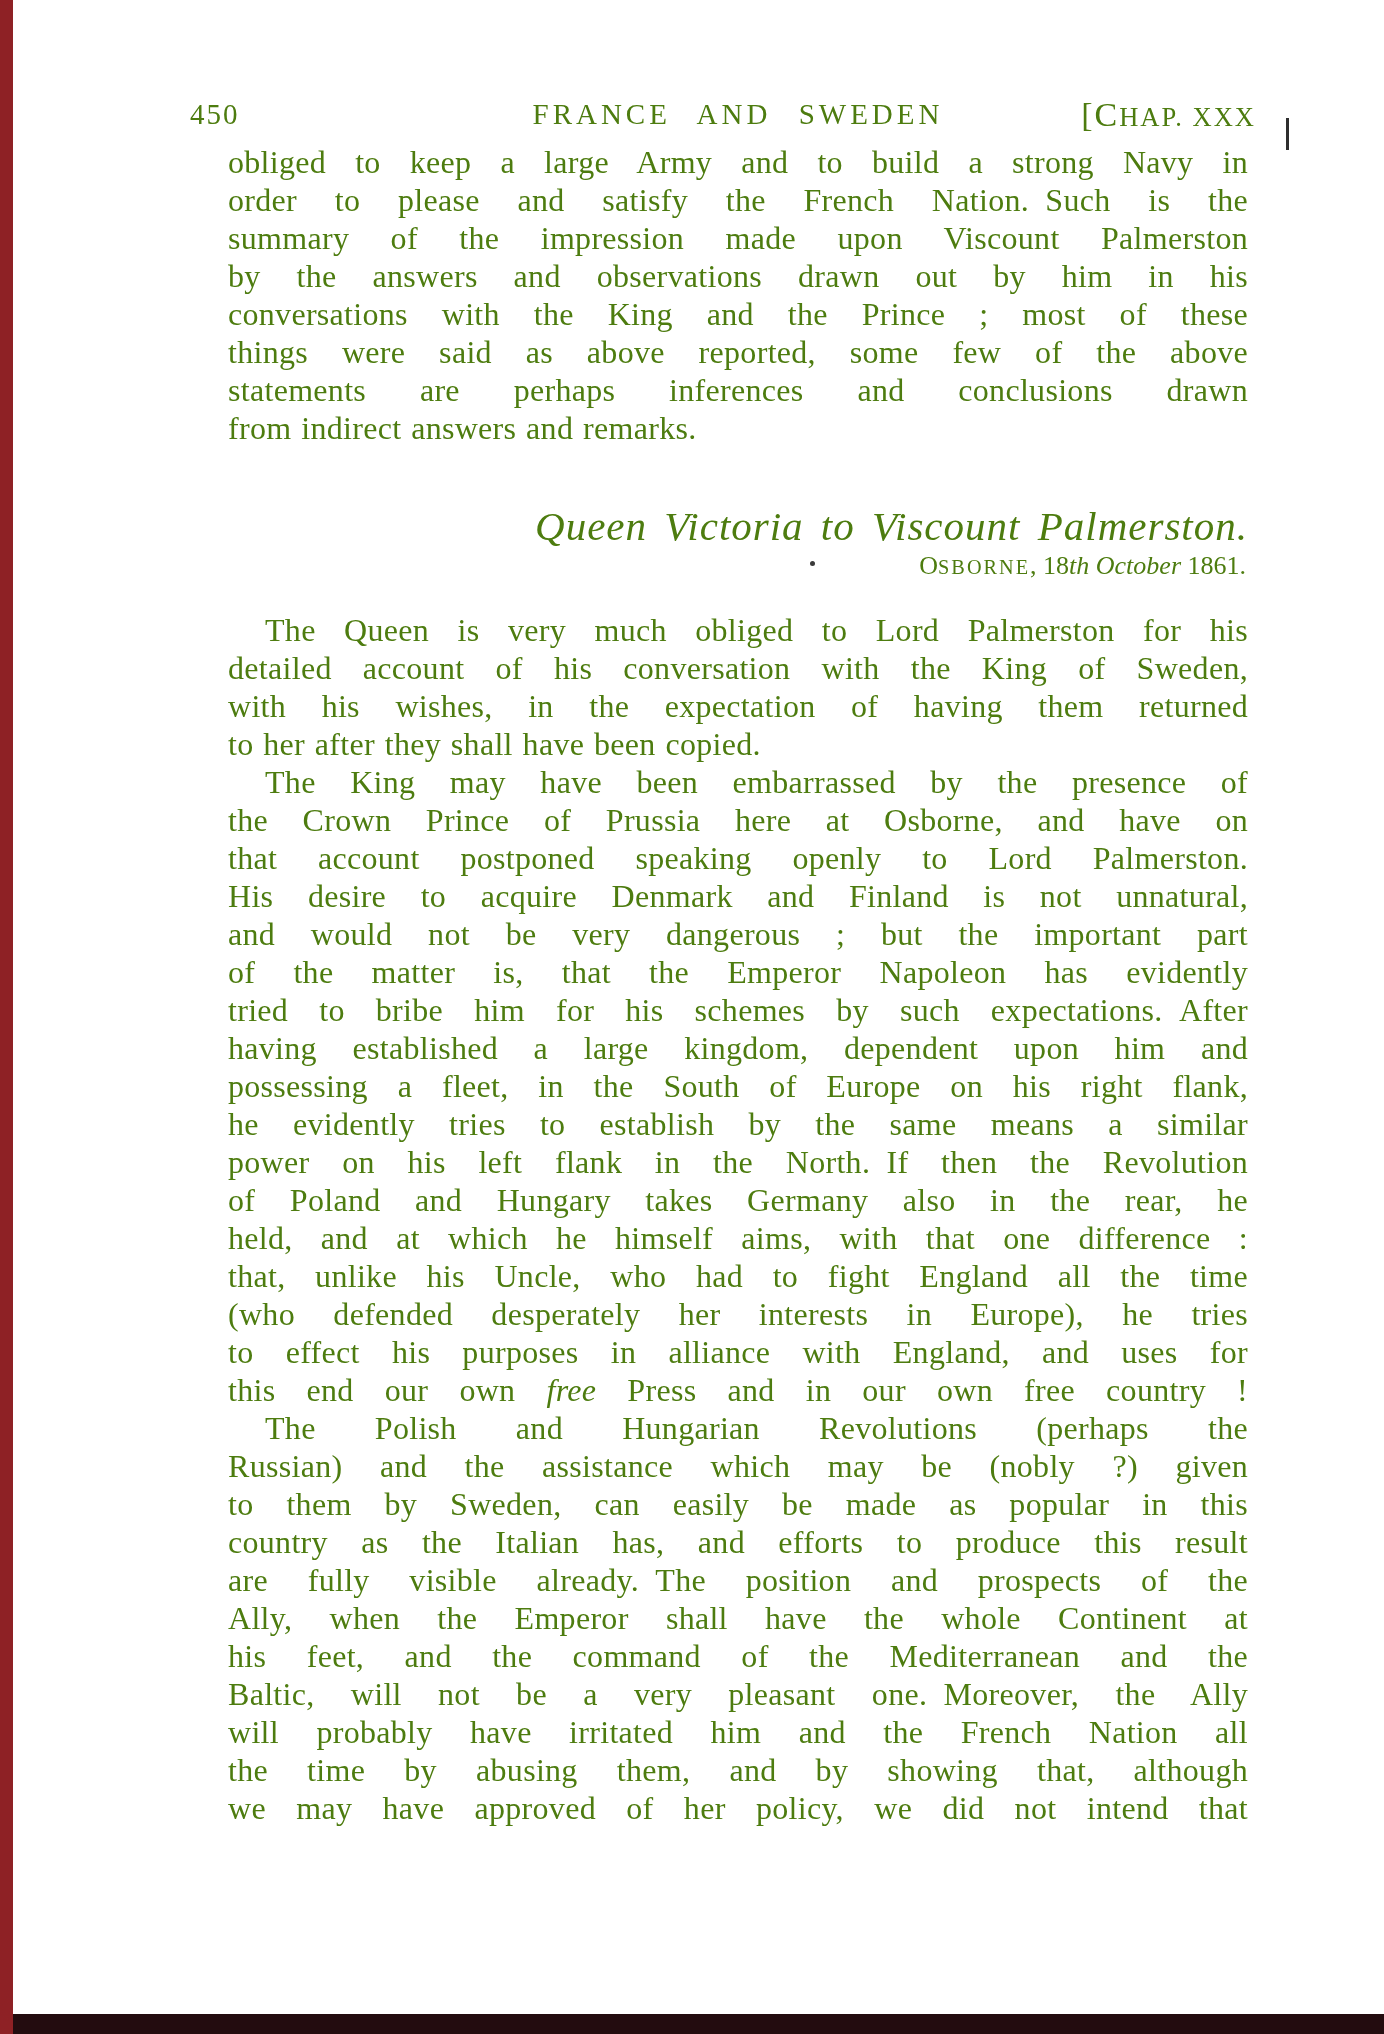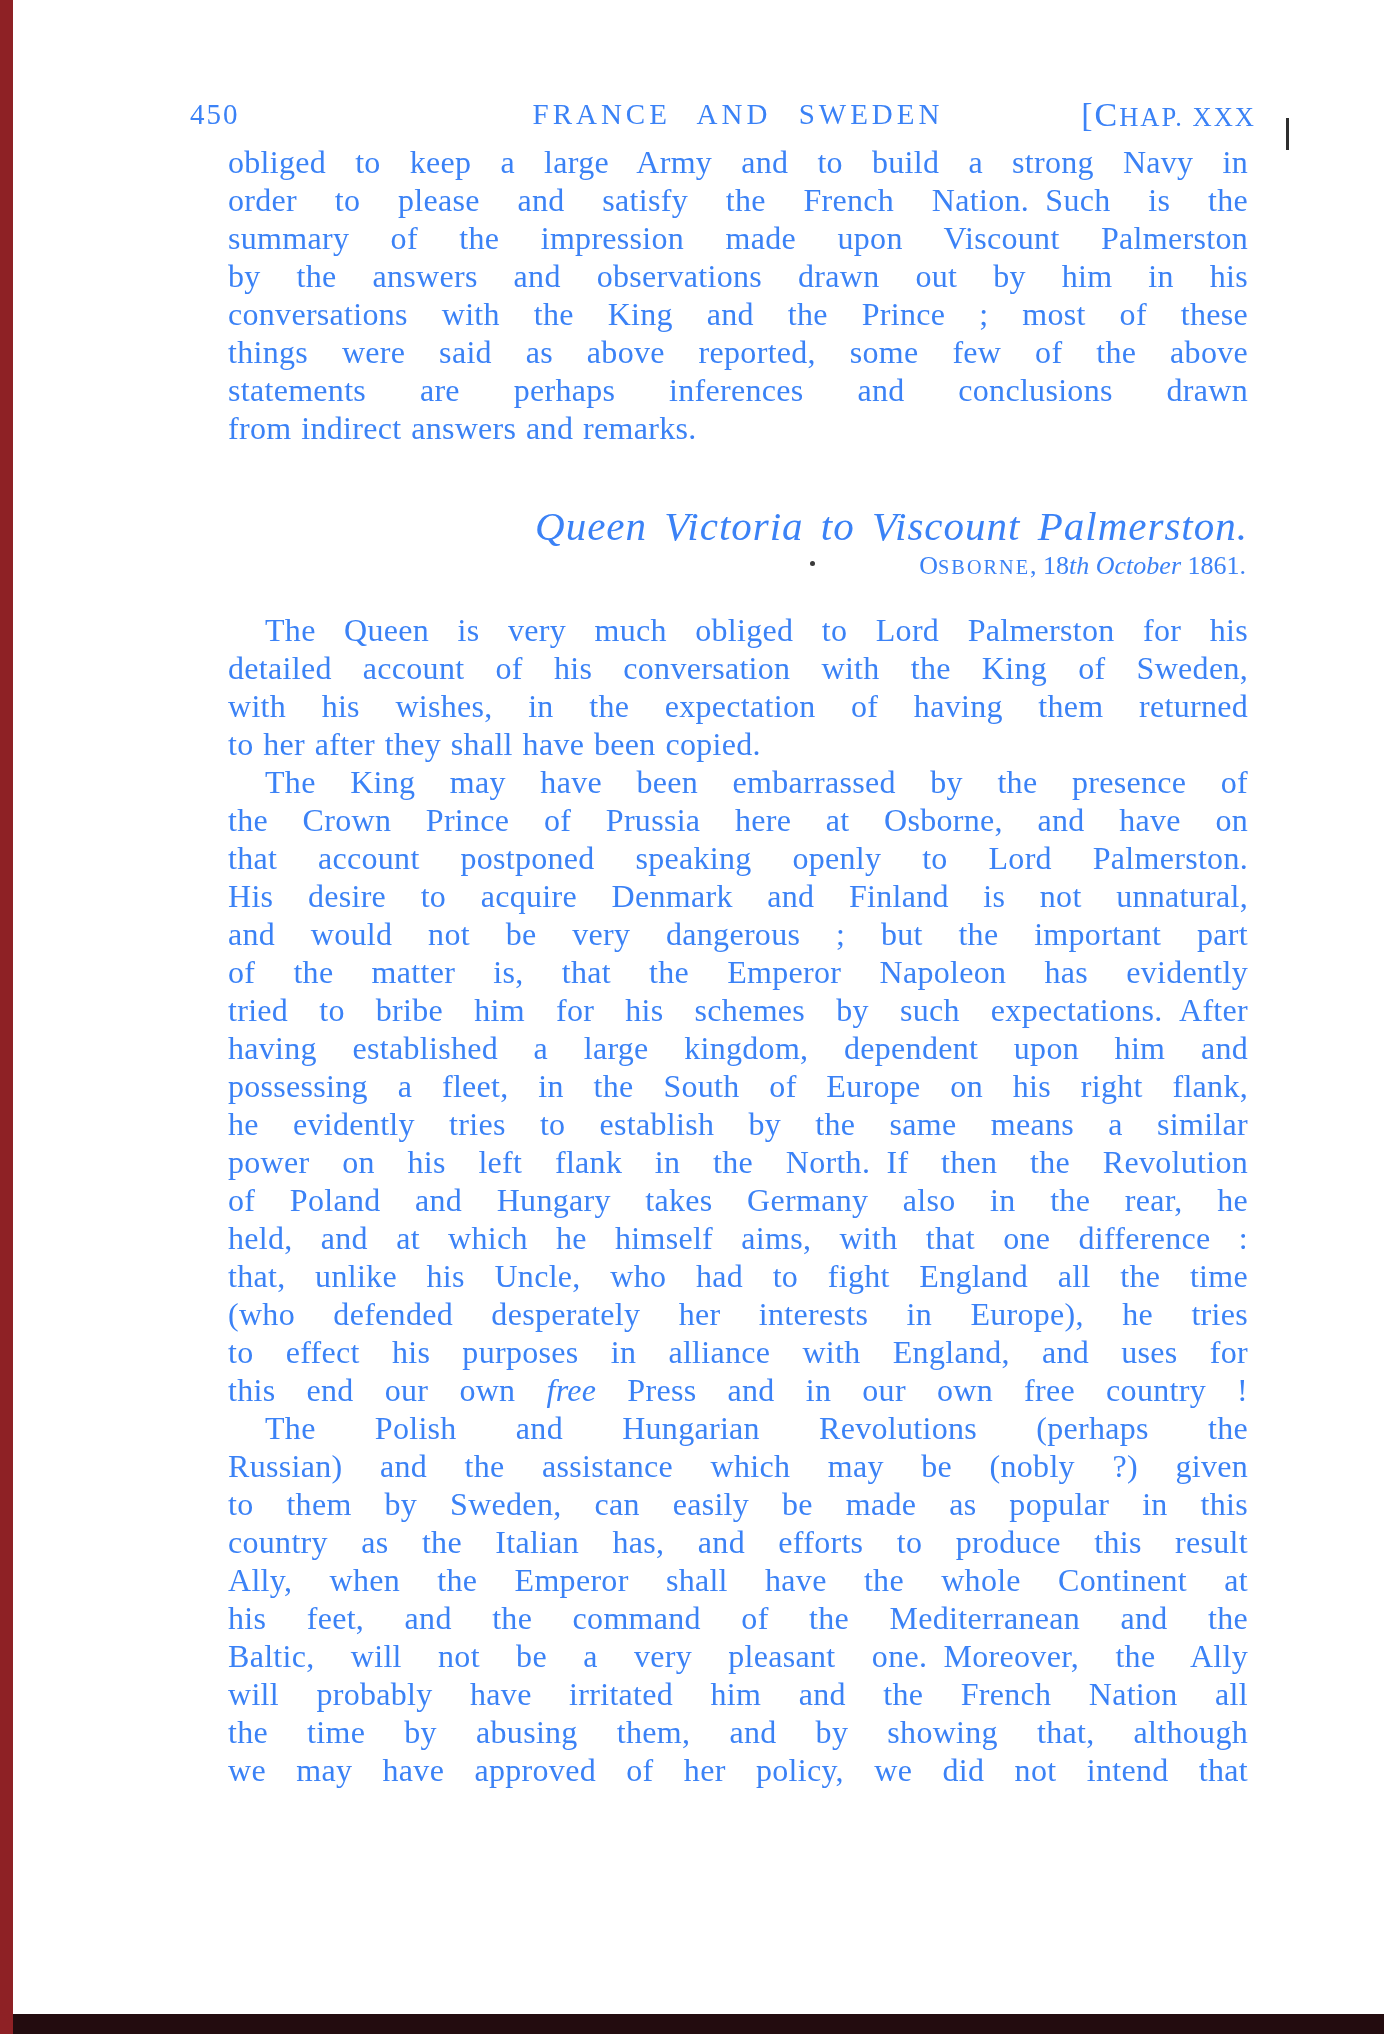--- a/index.html
+++ b/index.html
@@ -3,21 +3,21 @@
 <meta charset="utf-8">
 <style>
   html, body { margin: 0; padding: 0; background: #e8e8e8; }
   .page {
     position: relative;
     width: 1384px;
     height: 2034px;
     background: #ffffff;
     overflow: hidden;
     font-family: "Liberation Serif", serif;
-    color: #3b82f6;
+    color: #4d7c0f;
   }
   .content {
     position: absolute;
     left: 228px;
     top: 0;
     width: 1020px;
   }
   
   .running-head {
     position: relative;
@@ -170,20 +170,21 @@
         <div class="pline">that, unlike his Uncle, who had to fight England all the time</div>
         <div class="pline">(who defended desperately her interests in Europe), he tries</div>
         <div class="pline">to effect his purposes in alliance with England, and uses for</div>
         <div class="pline">this end our own <i>free</i> Press and in our own free country !</div>
       </div>
     <div class="para">
         <div class="pline first-indent">The Polish and Hungarian Revolutions (perhaps the</div>
         <div class="pline">Russian) and the assistance which may be (nobly ?) given</div>
         <div class="pline">to them by Sweden, can easily be made as popular in this</div>
         <div class="pline">country as the Italian has, and efforts to produce this result</div>
+        <div class="pline">are fully visible already. The position and prospects of the</div>
         <div class="pline">Ally, when the Emperor shall have the whole Continent at</div>
         <div class="pline">his feet, and the command of the Mediterranean and the</div>
         <div class="pline">Baltic, will not be a very pleasant one. Moreover, the Ally</div>
         <div class="pline">will probably have irritated him and the French Nation all</div>
         <div class="pline">the time by abusing them, and by showing that, although</div>
         <div class="pline">we may have approved of her policy, we did not intend that</div>
       </div>
 
   </div>
 </div>

